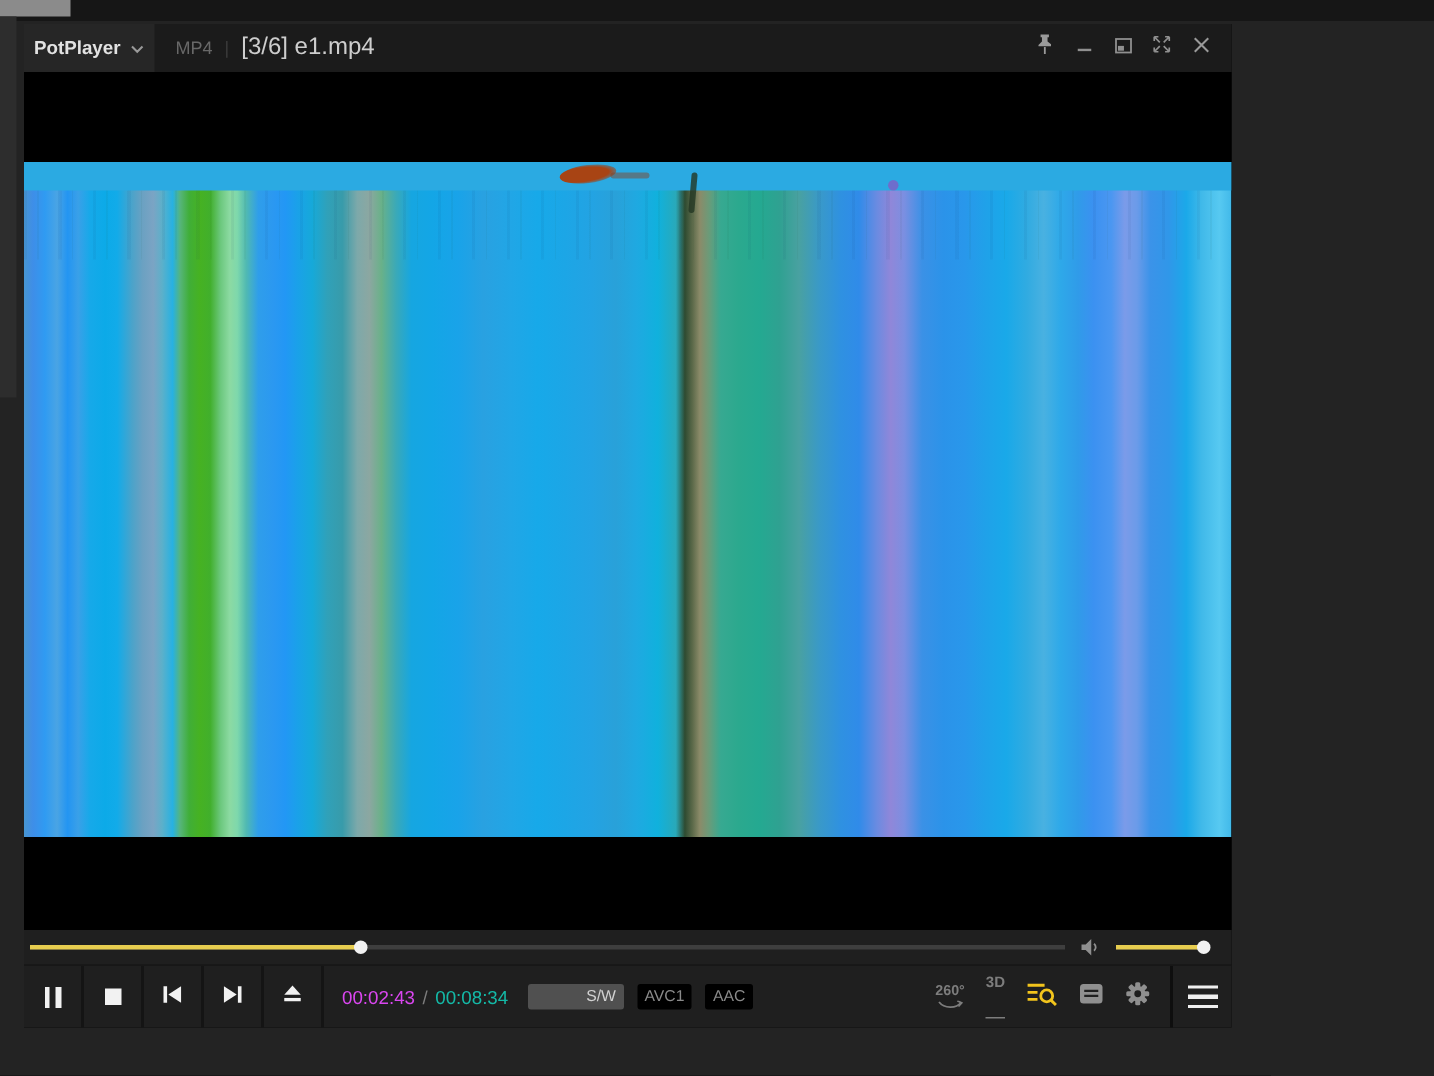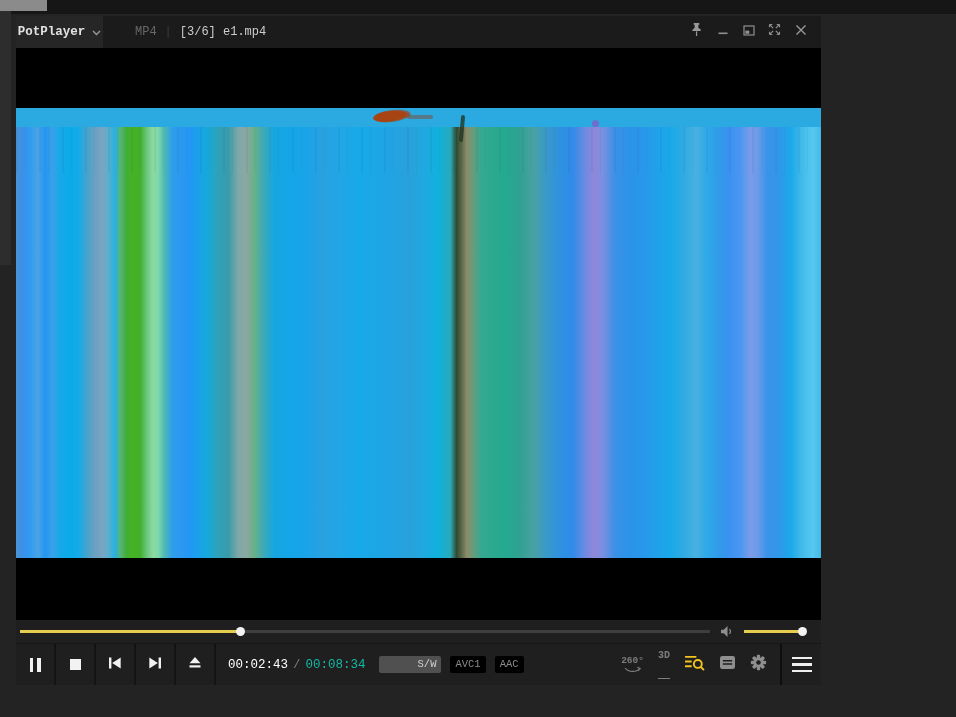--- a/index.html
+++ b/index.html
@@ -1,35 +1,35 @@
 <!DOCTYPE html>
 <html style="--accent: #e7cd4f;"><head>
 <meta charset="utf-8">
 <style>
   * { margin:0; padding:0; box-sizing:border-box; }
   html,body { width:956px; height:717px; background:#232323; overflow:hidden;
               font-family:"Liberation Sans","DejaVu Sans",sans-serif; }
-  .abs { position:absolute;font-family:Liberation Mono, monospace; }
+  .abs { position:absolute; }
 
   
   .bg-topstrip { left:0; top:0; width:956px; height:14px; background:#161616; }
   .bg-graybox  { left:0; top:0; width:47px; height:11px; background:#8b8b8b; }
   .bg-leftstrip{ left:0; top:11px; width:11px; height:254px; background:#2d2d2d; }
 
   
   .window { left:16px; top:16px; width:805px; height:669px; background:#000; }
 
   
   .titlebar { height:32px; background:#1b1b1b; display:flex; align-items:center; }
   .app-menu { width:87px; height:32px; background:#262626; display:flex;
               align-items:center; justify-content:center; gap:7px; cursor:default; }
   .app-menu span.lbl { color:#e2e2e2; font-size:12.5px; font-weight:600; }
-  .format { margin-left:32px; color:#686868; font-size:12px; }
+  .format { margin-left:14px; color:#686868; font-size:12px; }
   .tsep { margin:0 8px; color:#3c3c3c; font-size:12px; }
-  .file-title { color:#cdcdcd; font-size:12px; }
+  .file-title { color:#cdcdcd; font-size:16px; }
   .tb-spacer { flex:1; }
   .tb-icons { display:flex; align-items:center; gap:9px; margin-right:12px; }
   .tb-btn { width:17px; height:17px; display:flex; align-items:center; justify-content:center; }
 
   
   .stage { position:relative; height:572px; background:#000; overflow:hidden; }
   .video-frame { position:absolute; left:0; top:60px; width:805px; height:450px; }
   .video-top-band { position:absolute; left:0; top:0; width:100%; height:19px; }
   .video-speckles { position:absolute; left:0; top:19px; width:100%; height:46px; opacity:.55;
     background:repeating-linear-gradient(90deg, rgba(10,40,90,.10) 0 2px, rgba(0,0,0,0) 2px 9px,
@@ -54,21 +54,21 @@
 
   
   .control-bar { height:42px; background:#1f1f1f; border-top:1px solid #171717;
                  display:flex; align-items:stretch; }
   .t-btn { width:40px; display:flex; align-items:center; justify-content:center;
            border-right:2px solid #141414; }
   .pause-bars { display:flex; gap:4px; }
   .pause-bars i { display:block; width:3.5px; height:14px; background:#f2f2f2; }
   .stop-sq { width:11px; height:11px; background:#f2f2f2; }
   .time-area { display:flex; align-items:center; margin-left:12px; font-size:12.5px; }
-  .cur-time { color:#ffffff; }
+  .cur-time { color:#d946ef; }
   .sep-time { color:#7d7d7d; margin:0 5px; }
   .tot-time { color:#14b8a6; }
   .badges { display:flex; align-items:center; gap:9px; margin-left:13px; }
   .badge { font-size:10.5px; padding:2px 5px 3px; border-radius:2px; }
   .badge.active { background:#505050; color:#d2d2d2;padding-left:39px; }
   .badge.plain  { background:#000000; color:#8a8a8a; }
   .cb-spacer { flex:1; }
   .right-icons { display:flex; align-items:center; gap:14px; padding-right:13px; }
   .ri { display:flex; align-items:center; justify-content:center; }
   .icon-360 { display:flex; flex-direction:column; align-items:center; gap:1px;

